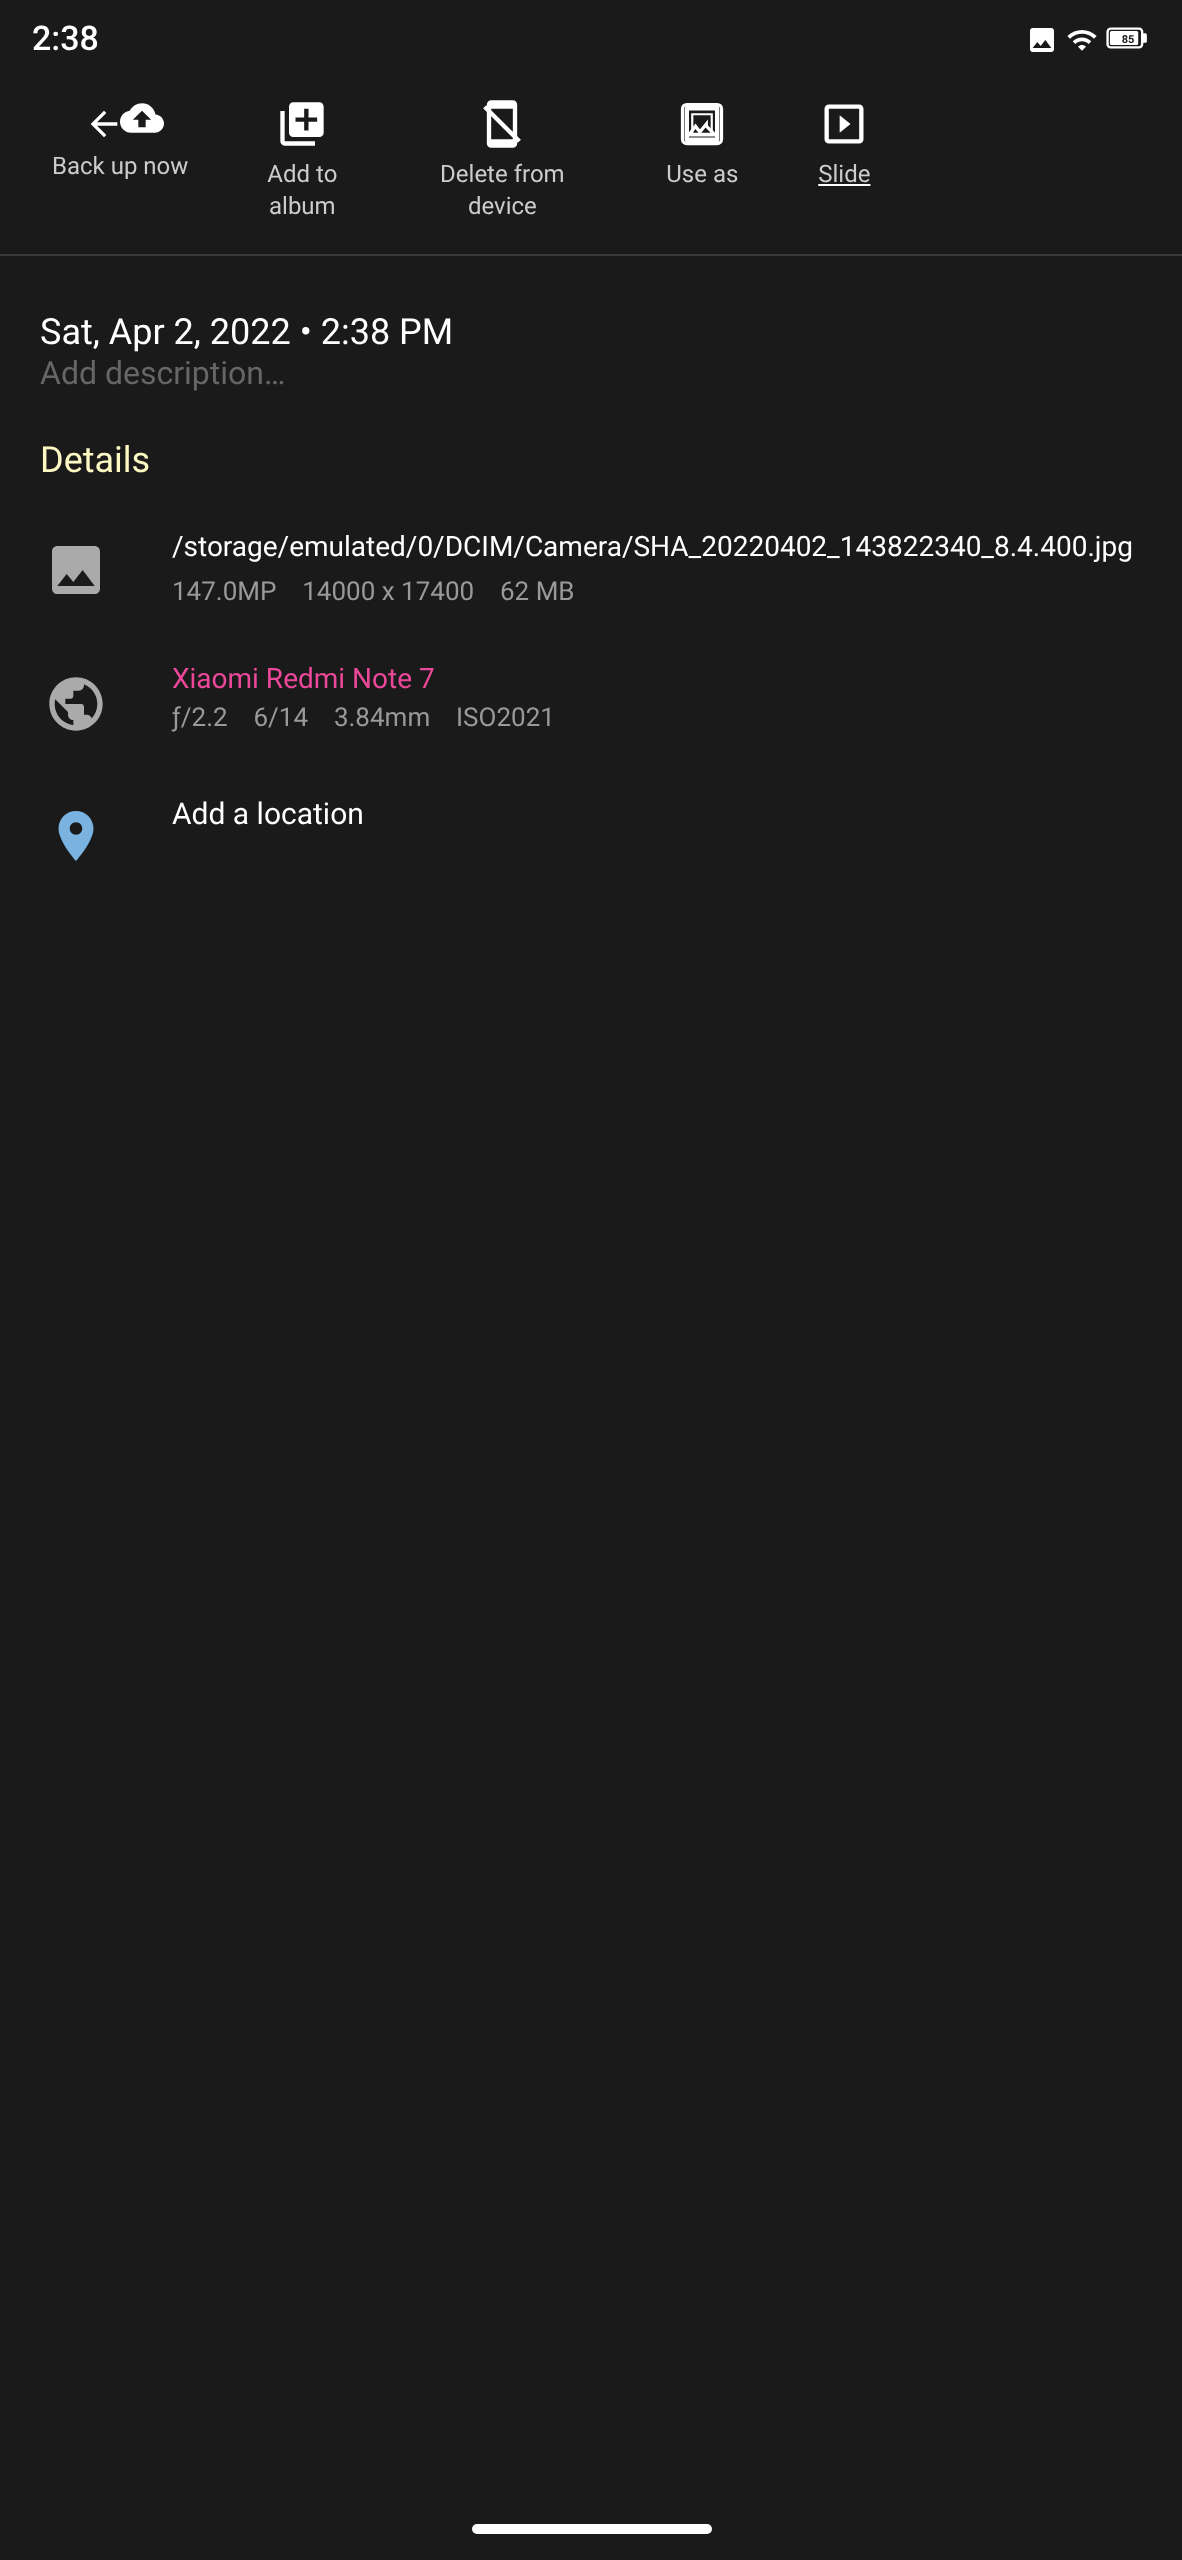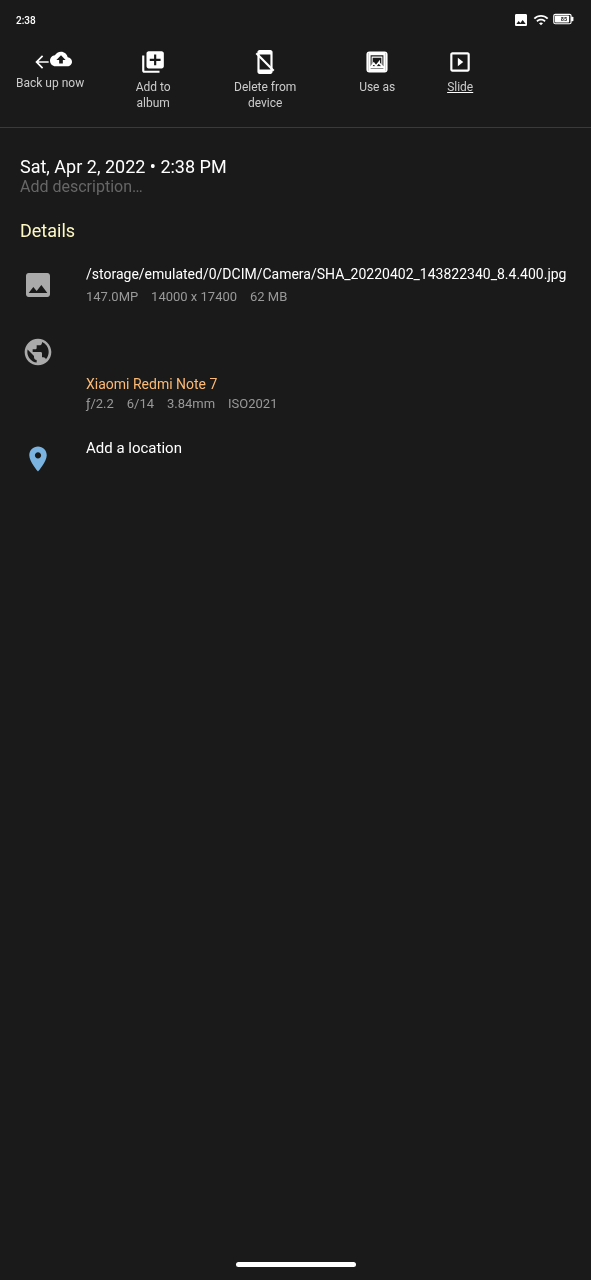--- a/index.html
+++ b/index.html
@@ -15,40 +15,40 @@
 
     
     .status-bar {
       display: flex;
       justify-content: space-between;
       align-items: center;
       padding: 8px 16px 4px 16px;
       height: 36px;
     }
     .status-time {
-      font-size: 10px;
+      font-size: 17px;
       font-weight: 500;
       color: #ffffff;
     }
     .status-icons {
       display: flex;
       align-items: center;
       gap: 4px;
     }
     .status-icon-text {
       font-size: 11px;
       color: #ffffff;
     }
 
     
     .toolbar {
       display: flex;
       align-items: flex-start;
-      padding: 8px 4px 12px 4px;
-      gap: 12px;
+      padding: 8px 4px 12px 14px;
+      gap: 0;
       overflow: hidden;
     }
     .toolbar-back {
       display: flex;
       flex-direction: column;
       align-items: center;
       padding: 4px 12px;
       cursor: pointer;
       min-width: 80px;
     }
@@ -142,23 +142,22 @@
       color: #ffffff;
       line-height: 1.4;
       margin-bottom: 4px;
     }
     .detail-meta {
       font-size: 13px;
       color: #999999;
     }
     .detail-device {
       font-size: 14px;
-      color: #fdba74;
+      color: #ec4899;
       margin-bottom: 4px;
-      margin-top: 44px;
     }
     .detail-camera {
       font-size: 13px;
       color: #999999;
     }
     .detail-location {
       font-size: 15px;
       color: #ffffff;
       cursor: pointer;
     }

